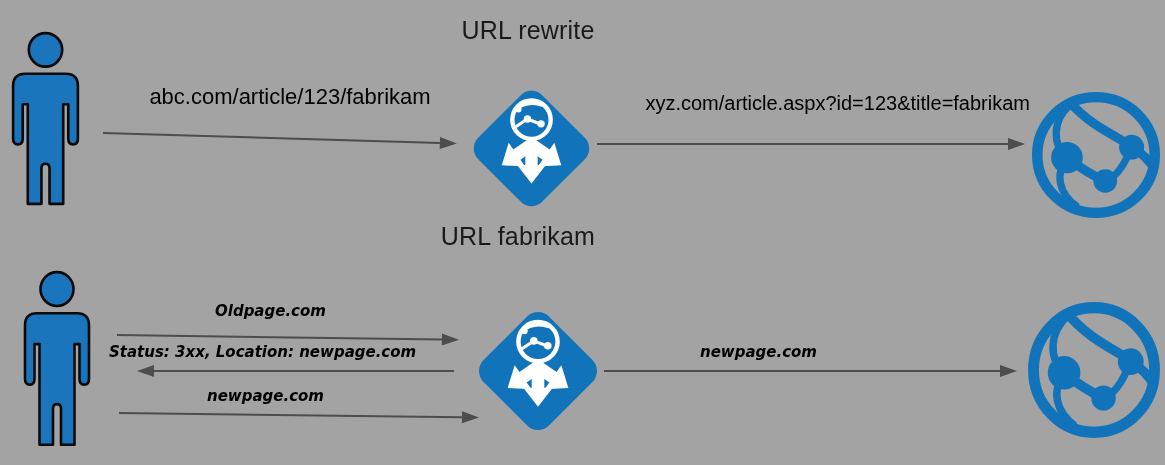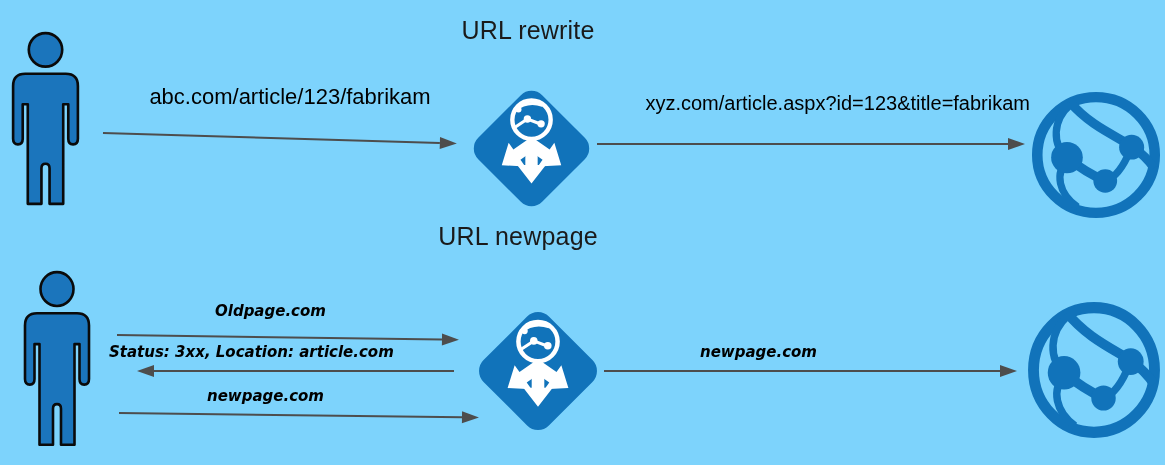--- a/index.html
+++ b/index.html
@@ -4,21 +4,21 @@
 <style>
   :root{
     --icon-blue:#1173BA;
     --person-blue:#1B75BC;
     --arrow-gray:#4D4D4D;
     --title-color:#1A1A1A;
     --label-color:#000000;
   }
   html,body{margin:0;padding:0;background:#ffffff;}
   .canvas{
-    position:relative;width:1165px;height:465px;background:#7dd3fc;
+    position:relative;width:1165px;height:465px;background:#a3a3a3;
     font-family:"Liberation Sans",sans-serif;overflow:hidden;
   }
   .section-title{
     position:absolute;text-align:center;font-size:25px;color:var(--title-color);
     white-space:nowrap;letter-spacing:0.2px;
   }
   .url-label{
     position:absolute;text-align:center;color:var(--label-color);
     white-space:nowrap;font-size:22px;
   }
@@ -102,38 +102,38 @@
         </g>
         <circle cx="28" cy="52" r="12" fill="var(--icon-blue)"></circle>
         <circle cx="77" cy="44" r="9.5" fill="var(--icon-blue)"></circle>
         <circle cx="57" cy="70" r="9" fill="var(--icon-blue)"></circle>
       </svg>
     </div>
   </div>
 
   <div>
 
-    <div class="section-title" style="left:368px;top:222px;width:300px;">URL newpage</div>
+    <div class="section-title" style="left:368px;top:222px;width:300px;">URL fabrikam</div>
 
     <div class="icon-box" style="left:16px;top:268px;width:82px;height:185px;">
       <svg viewBox="0 0 82 180" preserveAspectRatio="none">
         <circle cx="41" cy="20.5" r="16.5" fill="var(--person-blue)" stroke="#0a0a0a" stroke-width="2.6"></circle>
         <path d="M9,56 Q9,44 21,44 L61,44 Q73,44 73,56 L73,108 Q73,113.5 68.2,113.5 Q63.5,113.5 63.5,108
                  L63.5,74 L58.5,74 L58.5,172 L45,172 L45,137 Q45,132.5 41,132.5 Q37,132.5 37,137 L37,172
                  L23.5,172 L23.5,74 L18.5,74 L18.5,108 Q18.5,113.5 13.8,113.5 Q9,113.5 9,108 Z" fill="var(--person-blue)" stroke="#0a0a0a" stroke-width="2.6" stroke-linejoin="round"></path>
       </svg>
     </div>
 
     <div class="bold-label" style="left:215px;top:302px;width:180px;">Oldpage.com</div>
     <div class="arrow" style="left:117px;top:328px;width:342px;transform:rotate(0.8deg);transform-origin:left center;">
       <div class="shaft"></div>
       <div class="head-right"></div>
     </div>
 
-    <div class="bold-label" style="left:109px;top:343px;width:350px;">Status: 3xx, Location: article.com</div>
+    <div class="bold-label" style="left:109px;top:343px;width:350px;">Status: 3xx, Location: newpage.com</div>
     <div class="arrow" style="left:137px;top:364px;width:317px;">
       <div class="head-left"></div>
       <div class="shaft"></div>
     </div>
 
     <div class="bold-label" style="left:207px;top:387px;width:180px;">newpage.com</div>
     <div class="arrow" style="left:119px;top:406px;width:360px;transform:rotate(0.7deg);transform-origin:left center;">
       <div class="shaft"></div>
       <div class="head-right"></div>
     </div>

